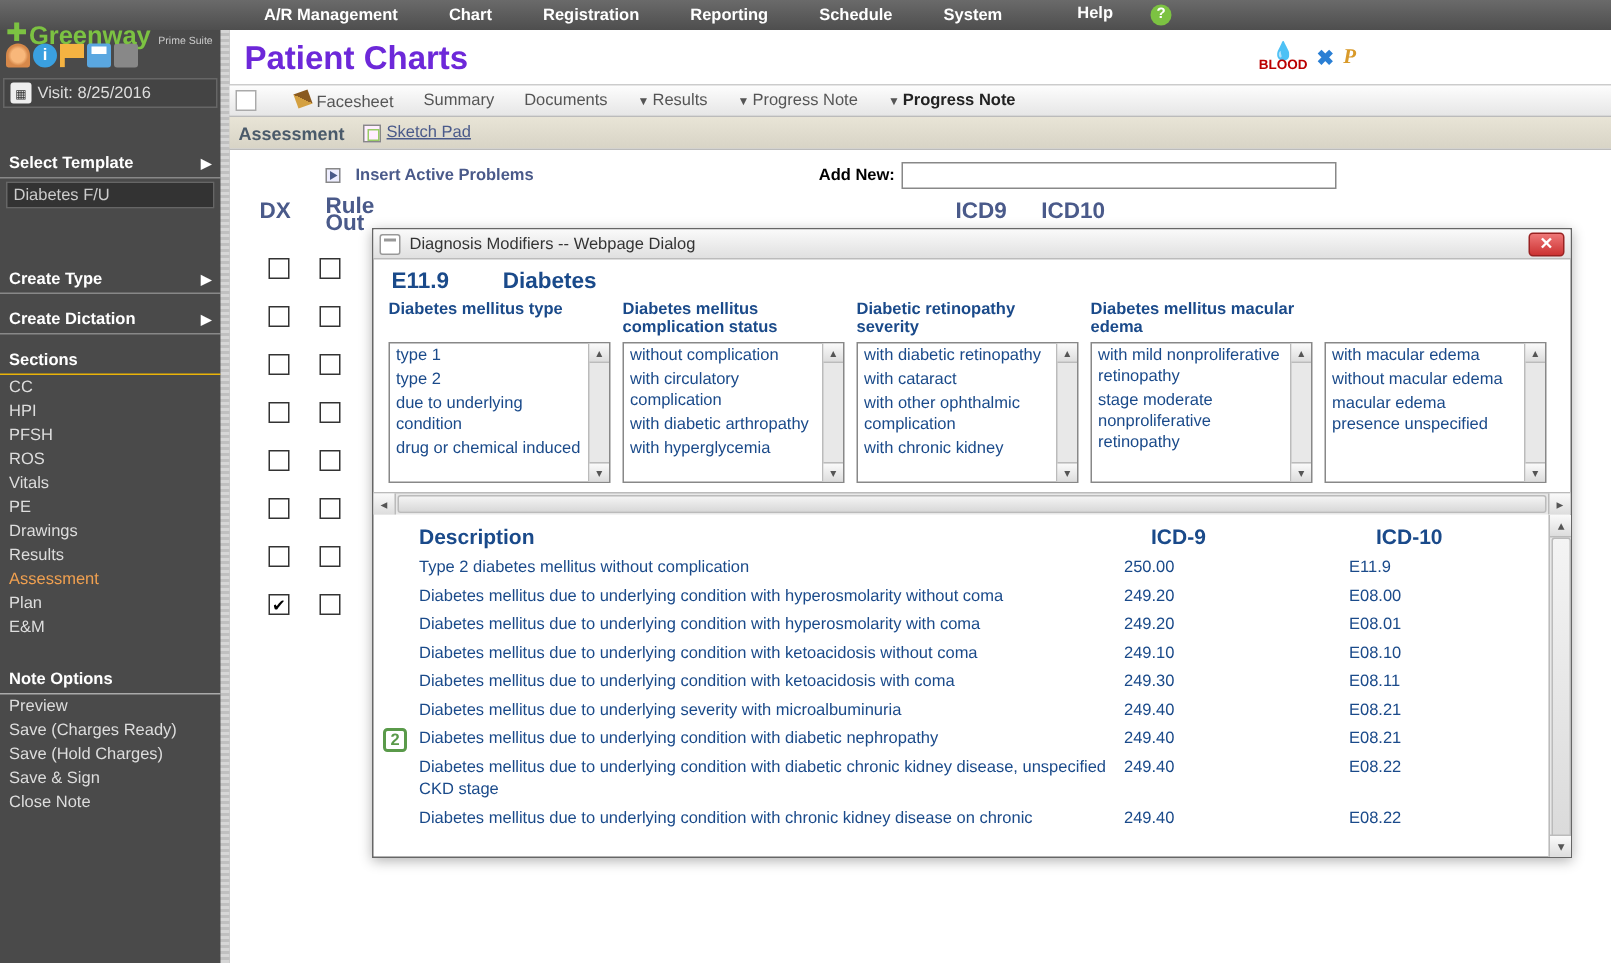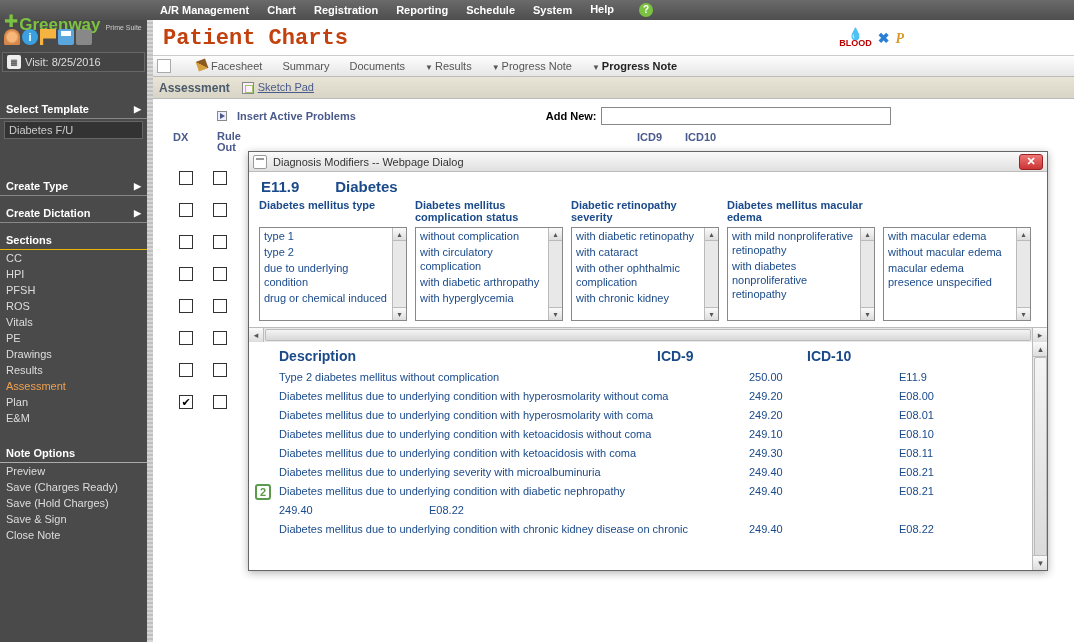--- a/index.html
+++ b/index.html
@@ -1,18 +1,18 @@
 <!DOCTYPE html>
 <html><head>
 <meta charset="utf-8">
 <style>
   * { box-sizing: border-box; margin: 0; padding: 0; }
   body { font-family: Verdana, Arial, sans-serif; font-size: 11px; background: #555; color: #333; overflow: hidden; width: 1074px; height: 642px; }
   .menubar { background: linear-gradient(#6a6a6a,#4e4e4e); color: #fff; height: 20px; display:flex; align-items:center; font-size:11px; font-weight:bold; padding-left:160px;}
-  .menubar span { margin-right:18px; cursor:pointer;}
+  .menubar span { margin-right:18px; cursor:pointer;margin-left:16px;}
   .menubar .help-q { display:inline-block; width:14px;height:14px;border-radius:7px;background:#7cc242;color:#fff;text-align:center;line-height:14px;font-size:10px;margin-left:4px;}
   .app { display:flex; height: calc(100% - 20px); }
   .leftcol { width:147px; background:#4a4a4a; color:#ddd; font-size:11px; height:100%;}
   .logo { position:absolute; top:0; left:4px; height:32px; display:flex;align-items:flex-end;}
   .logo-txt{font-family:Arial;font-weight:bold;font-size:17px;color:#7cc242;line-height:14px;}
   .logo-sub{font-size:7px;color:#ccc;margin-left:2px;}
   .toolbar-icons{height:30px;padding:4px 4px 0 4px; display:flex; gap:2px;align-items:center;}
   .toolbar-icons span{width:16px;height:16px;display:inline-block;}
   .ti-person{background:radial-gradient(circle,#f8b77a 40%,#d6884a 60%);border-radius:50% 50% 10% 10%;}
   .ti-info{background:#3aa0e0;border-radius:50%;color:#fff;text-align:center;line-height:16px;font-weight:bold;}
@@ -22,21 +22,21 @@
   .ti-printer{background:#888;border-radius:2px;}
   .sidebar-visit{background:#444;border:1px solid #666;margin:2px;display:flex;align-items:center;padding:2px 4px;}
   .sidebar-visit .vicon{width:14px;height:14px;background:#eee;border-radius:2px;margin-right:4px;display:flex;align-items:center;justify-content:center;font-size:8px;color:#333;}
   .sidebar-head{font-weight:bold;color:#fff;border-bottom:1px solid #888;margin-top:8px;padding:3px 6px;display:flex;justify-content:space-between;align-items:center;}
   .sidebar-head .arrow{font-size:9px;}
   .sidebar-select{background:#333;border:1px solid #666;color:#ccc;margin:2px 4px;padding:2px 4px;font-size:11px;}
   .sidebar-link{padding:2px 6px;color:#ddd;cursor:pointer;}
   .sidebar-link.active{color:#f0a050;}
   .main { flex:1; background:#fff; display:flex; flex-direction:column; position:relative;}
   .page-title-row{display:flex;align-items:center;padding:6px 10px 4px 10px;}
-  .page-title{font-family:Liberation Mono, monospace;font-size:22px;font-weight:bold;color:#c2410c;}
+  .page-title{font-family:Liberation Sans, sans-serif;font-size:22px;font-weight:bold;color:#6d28d9;}
   .title-icons{margin-left:auto;margin-right:160px;display:flex;gap:6px;align-items:center;font-size:10px;}
   .title-icons .blood{color:#b00;font-weight:bold;font-size:9px;position:relative;}
   .title-icons .blood:before{content:"\1F4A7";color:#b00;font-size:12px;display:block;text-align:center;line-height:8px;}
   .title-icons .xicon{color:#2a7fd4;font-weight:bold;font-size:14px;font-family:Georgia;}
   .title-icons .picon{color:#d99a2a;font-weight:bold;font-size:14px;font-family:Georgia;font-style:italic;}
   .tab-row{height:22px;background:linear-gradient(#fdfdfd,#e6e6e6);border-top:1px solid #ccc;border-bottom:1px solid #bbb;display:flex;align-items:center;padding-left:4px;font-size:11px;color:#555;gap:20px;}
   .tab-row .tab{cursor:pointer;}
   .tab-row .tab .arrow{font-size:8px;margin-right:2px;color:#555;}
   .tab-row .tab.active{font-weight:bold;color:#222;}
   .tab-row .doc-icon{width:14px;height:14px;border:1px solid #aaa;background:#fff;margin-right:6px;}
@@ -45,21 +45,21 @@
   .section-bar .sketch{margin-left:12px;color:#4a5a8a;font-weight:normal;font-size:11px;}
   .section-bar .sketch .sicon{width:12px;height:12px;border:1px solid #888;display:inline-block;margin-right:4px;background:#fef;vertical-align:middle;position:relative;}
   .section-bar .sketch .sicon:after{content:"";position:absolute;top:2px;left:2px;width:6px;height:6px;border:1px solid #9c6;}
   .section-bar .sketch a{color:#4a5a8a;}
   .content-area{flex:1;position:relative;padding:8px 10px;overflow:hidden;}
   .insert-row{color:#4a5a8a;font-weight:bold;margin-left:54px;display:flex;align-items:center;}
   .insert-row .play{width:10px;height:10px;border:1px solid #888;background:#eef;margin-right:10px;display:flex;align-items:center;justify-content:center;}
   .insert-row .play:after{content:"";border-left:5px solid #4a5a8a;border-top:3px solid transparent;border-bottom:3px solid transparent;}
   .addnew-lbl{font-weight:bold;color:#000;margin-left:190px;}
   .addnew-input{border:1px solid #888;height:18px;width:290px;margin-left:4px;}
-  .hdr-row{display:flex;margin-top:6px;color:#4a5a8a;font-weight:bold;font-size:11px;margin-left:10px;}
+  .hdr-row{display:flex;margin-top:6px;color:#4a5a8a;font-weight:bold;font-size:15px;margin-left:10px;}
   .hdr-row .dx{width:44px;}
   .hdr-row .ruleout{width:40px;line-height:11px;}
   .hdr-row .icd9{margin-left:380px;}
   .hdr-row .icd10{margin-left:23px;}
   .cb-col{position:absolute;left:26px;top:72px;display:flex;flex-direction:column;gap:18px;}
   .cb-col2{position:absolute;left:60px;top:72px;display:flex;flex-direction:column;gap:18px;}
   .cb{width:14px;height:14px;border:1px solid #333;background:#fff;display:flex;align-items:center;justify-content:center;}
   .cb.checked:after{content:"✔";font-size:11px;color:#000;}
   
   .dialog{position:absolute;left:95px;top:52px;width:800px;height:420px;background:#fff;border:1px solid #666;box-shadow:0 2px 8px rgba(0,0,0,.3);display:flex;flex-direction:column;}
@@ -74,21 +74,21 @@
   .mod-col-h{color:#1a4a8a;font-weight:bold;font-size:11px;width:148px;line-height:12px;}
   .mod-lists{display:flex;padding:2px 10px 6px 10px;gap:8px;}
   .mod-list{width:148px;height:94px;border:1px solid #888;background:#fff;font-size:11px;color:#1a4a8a;overflow:hidden;position:relative;}
   .mod-list .items{position:absolute;top:0;left:0;right:14px;bottom:0;overflow:hidden;padding:0;}
   .mod-list .scroll{position:absolute;top:0;right:0;bottom:0;width:14px;background:#e8e8e8;border-left:1px solid #bbb;}
   .mod-list .scroll .btn{height:13px;background:linear-gradient(#fafafa,#ddd);border-bottom:1px solid #bbb;text-align:center;font-size:8px;line-height:13px;color:#555;}
   .mod-list .scroll .btn2{position:absolute;bottom:0;height:13px;left:0;right:0;background:linear-gradient(#fafafa,#ddd);border-top:1px solid #bbb;text-align:center;font-size:8px;line-height:13px;color:#555;}
   .mod-list .opt{padding:1px 4px;cursor:pointer;line-height:14px;}
   .results-scroll{flex:1;overflow:auto;padding:4px 0 4px 0;position:relative;}
   .results-head{display:flex;color:#1a4a8a;font-weight:bold;font-size:14px;padding:2px 10px 4px 30px;}
-  .results-head .c1{width:378px;}
+  .results-head .c1{width:488px;}
   .results-head .c2{width:150px;}
   .results-row{display:flex;color:#1a4a8a;font-size:11px;padding:2px 10px 2px 30px;align-items:flex-start;line-height:15px;}
   .results-row .c1{width:470px;padding-right:8px;}
   .results-row .c2{width:150px;}
   .row-badge{position:absolute;left:6px;width:16px;height:16px;border:2px solid #5a9a4a;border-radius:3px;color:#5a9a4a;font-weight:bold;font-size:11px;display:flex;align-items:center;justify-content:center;}
   .results-row.badged{position:relative;}
   .right-scroll{position:absolute;top:0;right:-1px;bottom:0;width:16px;background:#e8e8e8;border-left:1px solid #bbb;}
   .right-scroll .btn{height:15px;background:linear-gradient(#fafafa,#ddd);border-bottom:1px solid #bbb;text-align:center;font-size:9px;line-height:15px;color:#555;}
   .right-scroll .thumb{position:absolute;top:15px;left:1px;right:1px;height:220px;background:linear-gradient(#f4f4f4,#d8d8d8);border:1px solid #bbb;border-radius:2px;}
   .right-scroll .btn2{position:absolute;bottom:0;height:15px;left:0;right:0;background:linear-gradient(#fafafa,#ddd);border-top:1px solid #bbb;text-align:center;font-size:9px;line-height:15px;color:#555;}
@@ -281,21 +281,21 @@
                   <div class="opt">with chronic kidney</div>
                 </div>
                 <div class="scroll">
                   <div class="btn">▴</div>
                   <div class="btn2">▾</div>
                 </div>
               </div>
               <div class="mod-list">
                 <div class="items">
                   <div class="opt">with mild nonproliferative retinopathy</div>
-                  <div class="opt">with diabetes nonproliferative retinopathy</div>
+                  <div class="opt">stage moderate nonproliferative retinopathy</div>
                 </div>
                 <div class="scroll">
                   <div class="btn">▴</div>
                   <div class="btn2">▾</div>
                 </div>
               </div>
               <div class="mod-list">
                 <div class="items">
                   <div class="opt">with macular edema</div>
                   <div class="opt">without macular edema</div>
@@ -349,20 +349,21 @@
                   <span class="c2">249.40</span>
                   <span class="c3">E08.21</span>
                 </div>
                 <div class="results-row badged">
                   <span class="row-badge">2</span>
                   <span class="c1">Diabetes mellitus due to underlying condition with diabetic nephropathy</span>
                   <span class="c2">249.40</span>
                   <span class="c3">E08.21</span>
                 </div>
                 <div class="results-row">
+                  <span class="c1">Diabetes mellitus due to underlying condition with diabetic chronic kidney disease, unspecified CKD stage</span>
                   <span class="c2">249.40</span>
                   <span class="c3">E08.22</span>
                 </div>
                 <div class="results-row">
                   <span class="c1">Diabetes mellitus due to underlying condition with chronic kidney disease on chronic</span>
                   <span class="c2">249.40</span>
                   <span class="c3">E08.22</span>
                 </div>
               </div>
             <div class="right-scroll">

